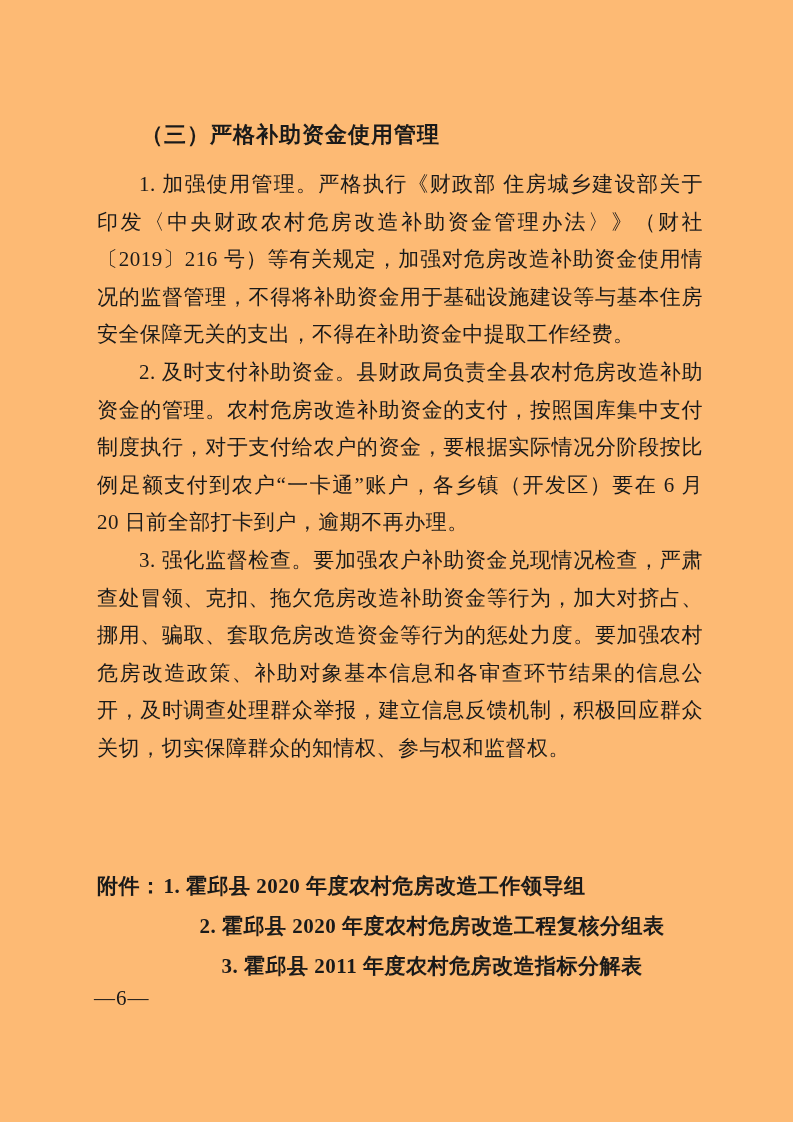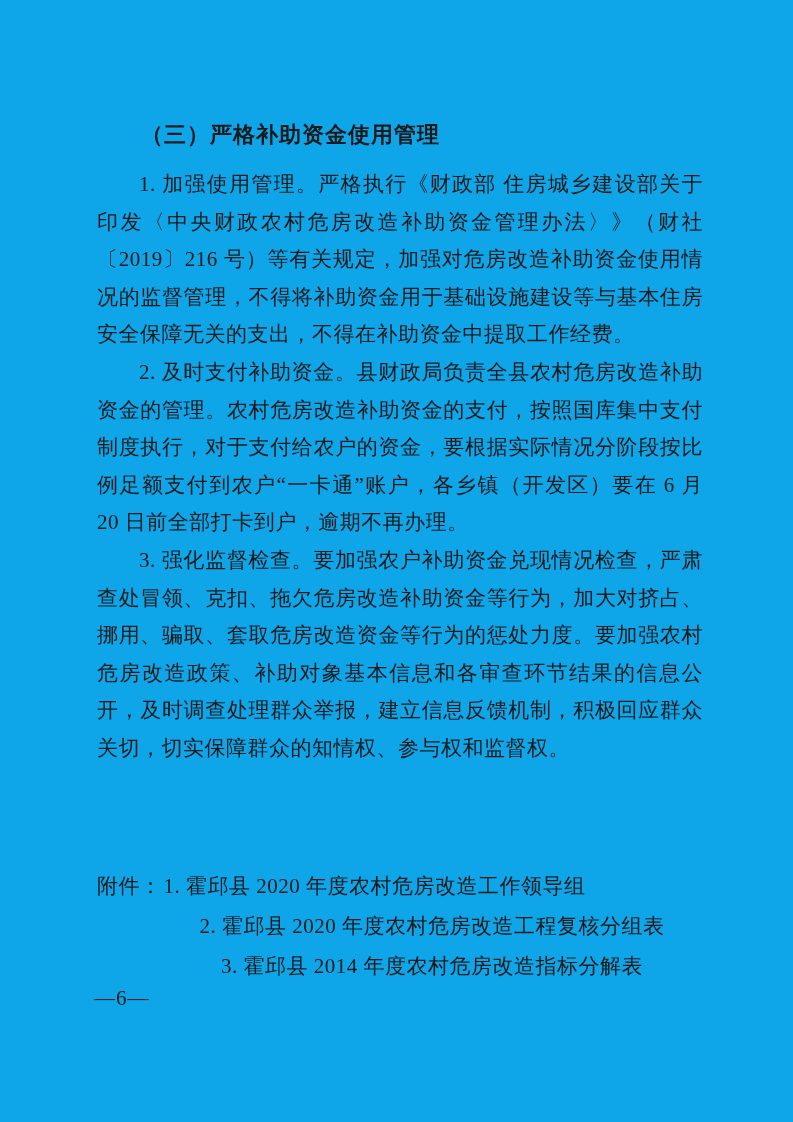--- a/index.html
+++ b/index.html
@@ -4,21 +4,21 @@
 <style>
   html, body {
     margin: 0;
     padding: 0;
     background: #ffffff;
   }
   .page {
     position: relative;
     width: 793px;
     height: 1122px;
-    background: #0ea5e9;
+    background: #fdba74;
     overflow: hidden;
     font-family: "Liberation Serif", serif;
     color: #1a1a1a;
   }
   .content {
     position: absolute;
     left: 97px;
     top: 116px;
     width: 606px;
   }
@@ -41,20 +41,21 @@
     margin: 0;
   }
   .attachments {
     margin-top: 98px;
     font-size: 21px;
     line-height: 40px;
     letter-spacing: 0.5px;
   }
   .att-line {
     white-space: nowrap;
+    font-weight: bold;
   }
   .att-indent {
     padding-left: 64px;
     text-align: center;
   }
   .att-label {
     margin-right: 2px;
   }
   .page-number {
     position: absolute;
@@ -78,19 +79,19 @@
 
     <p class="para">2. 及时支付补助资金。县财政局负责全县农村危房改造补助资金的管理。农村危房改造补助资金的支付，按照国库集中支付制度执行，对于支付给农户的资金，要根据实际情况分阶段按比例足额支付到农户“一卡通”账户，各乡镇（开发区）要在 6 月 20 日前全部打卡到户，逾期不再办理。</p>
 
     <p class="para">3. 强化监督检查。要加强农户补助资金兑现情况检查，严肃查处冒领、克扣、拖欠危房改造补助资金等行为，加大对挤占、挪用、骗取、套取危房改造资金等行为的惩处力度。要加强农村危房改造政策、补助对象基本信息和各审查环节结果的信息公开，及时调查处理群众举报，建立信息反馈机制，积极回应群众关切，切实保障群众的知情权、参与权和监督权。</p>
 
     <div class="attachments">
       <div class="att-line">
         <span class="att-label">附件：</span><span>1. 霍邱县 2020 年度农村危房改造工作领导组</span>
       </div>
       <div class="att-line att-indent">2. 霍邱县 2020 年度农村危房改造工程复核分组表</div>
-      <div class="att-line att-indent">3. 霍邱县 2014 年度农村危房改造指标分解表</div>
+      <div class="att-line att-indent">3. 霍邱县 2011 年度农村危房改造指标分解表</div>
     </div>
 
   </div>
 
   <div class="page-number">—6—</div>
 </div>
 
 </body></html>

